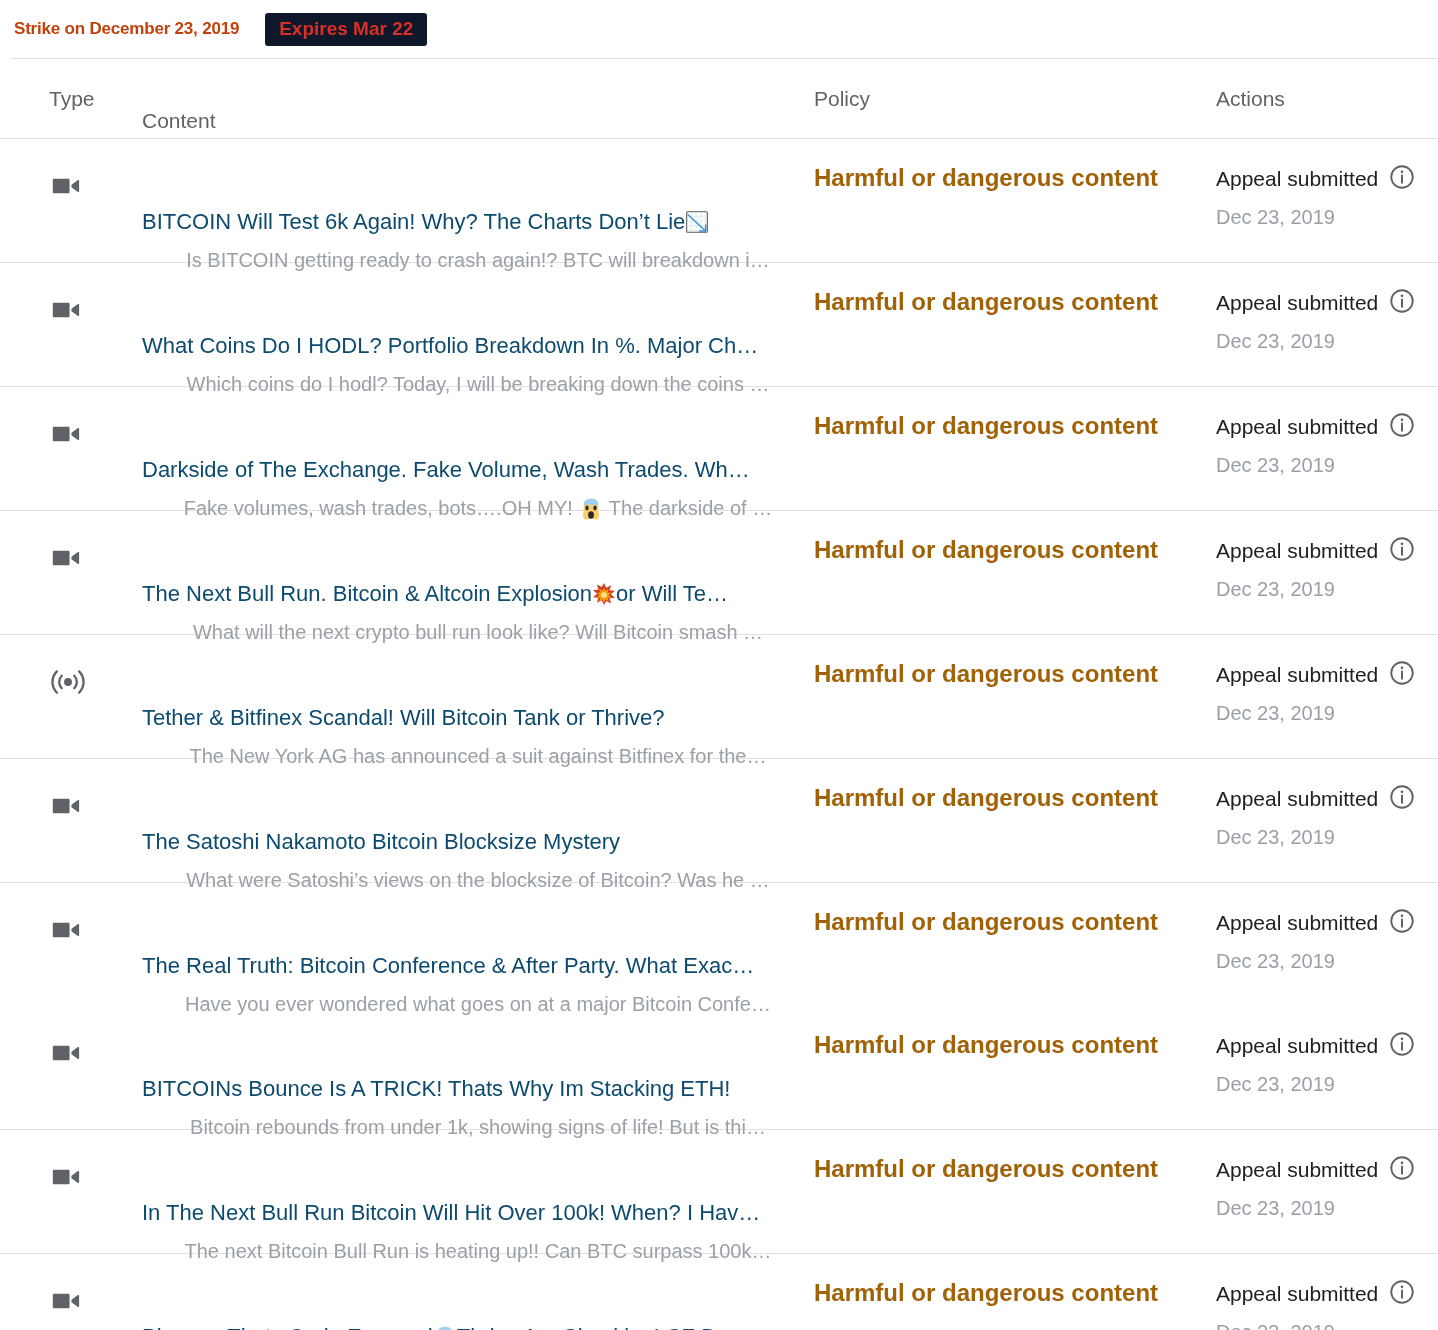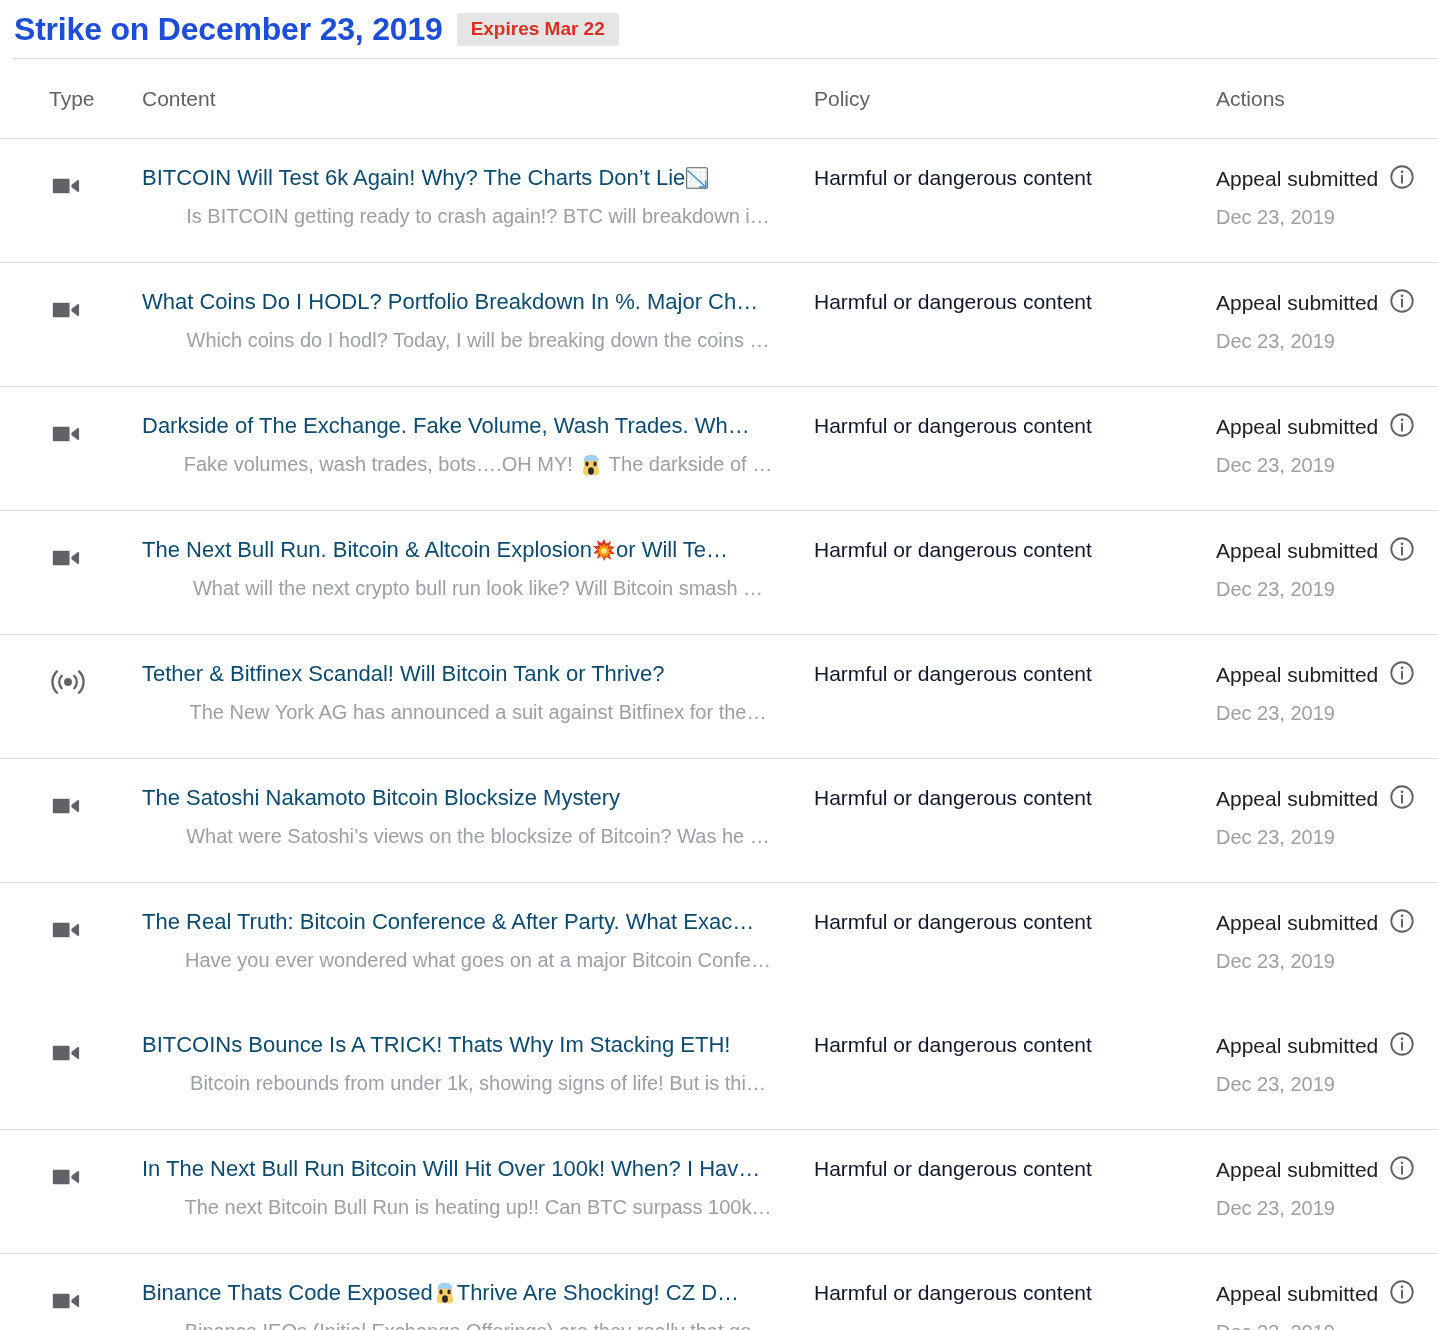--- a/index.html
+++ b/index.html
@@ -17,29 +17,29 @@
   }
 
   
   .strike-header {
     display: flex;
     align-items: center;
     height: 58px;
     padding-left: 14px;
   }
   .strike-title {
-    font-size: 32px;
+    font-size: 17px;
     font-weight: 700;
-    color: #1d4ed8;
+    color: #c2410c;
     letter-spacing: -0.2px;
     white-space: nowrap;
   }
   .expiry-badge {
-    margin-left: 14px;
-    background: #e5e5e5;
+    margin-left: 26px;
+    background: #0f172a;
     color: #d93025;
     font-size: 19px;
     font-weight: 600;
     padding: 6px 14px 8px 14px;
     border-radius: 3px;
     white-space: nowrap;
     line-height: 1;
   }
 
   .rule {
@@ -52,21 +52,21 @@
   
   .table { width: 100%; }
 
   .row {
     display: flex;
     align-items: flex-start;
     width: 100%;
   }
 
   .col-type    { width: 115px; flex: 0 0 115px; padding-left: 22px; margin-left: 27px; }
-  .col-content { width: 672px; flex: 0 0 672px; }
+  .col-content { width: 672px; flex: 0 0 672px; margin-top: 44px; }
   .col-policy  { width: 402px; flex: 0 0 402px; }
   .col-actions { flex: 1 1 auto; }
 
   
   .head-row { height: 79px; align-items: center; }
   .head-cell {
     font-size: 21px;
     color: #5f6368;
     font-weight: 400;
     white-space: nowrap;
@@ -103,24 +103,25 @@
     white-space: nowrap;
     overflow: hidden;
     display: flex;
     align-items: center;
     gap: 0;
     justify-content: center;
   }
   .content-desc .emoji { font-size: 19px; line-height: 1; }
 
   .policy-text {
-    font-size: 21px;
+    font-size: 24px;
     line-height: 30px;
-    color: #0f172a;
-    white-space: nowrap;
+    color: #a16207;
+    white-space: nowrap;
+    font-weight: bold;
   }
 
   .action-line {
     display: flex;
     align-items: center;
     gap: 10px;
   }
   .action-status {
     font-size: 21px;
     line-height: 30px;

